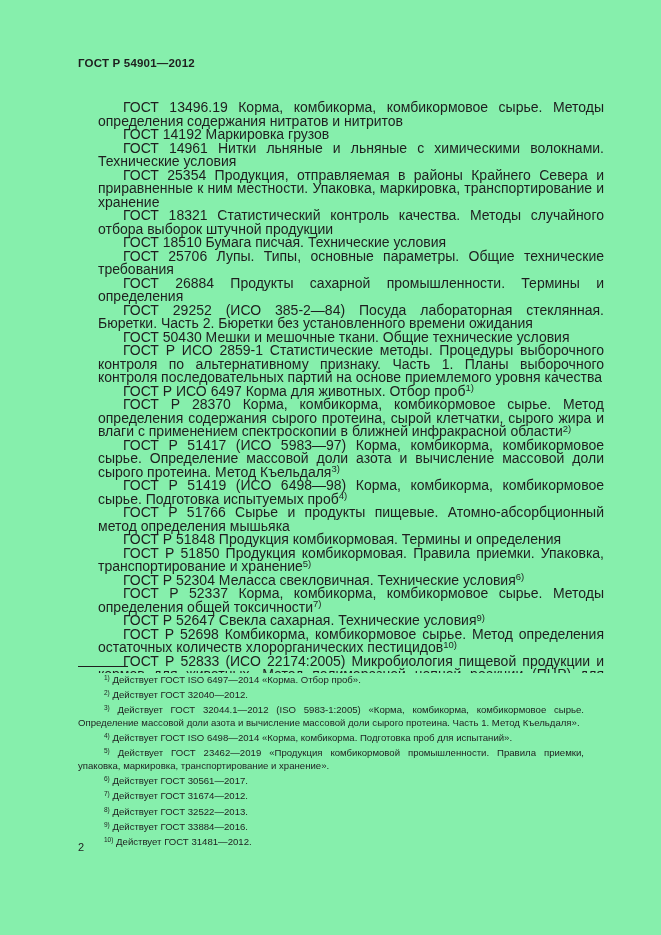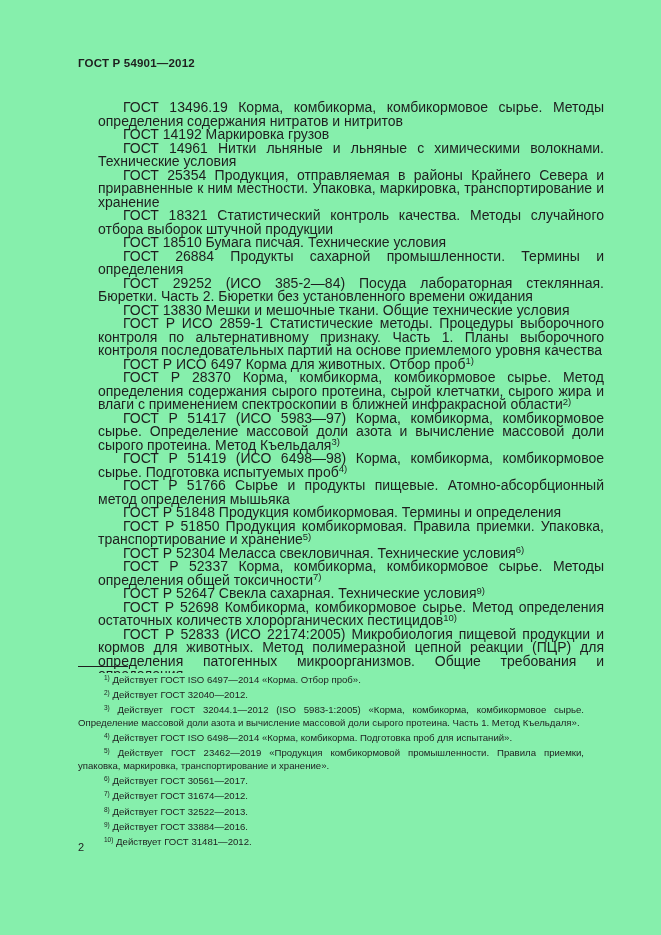--- a/index.html
+++ b/index.html
@@ -89,23 +89,24 @@
 <div class="page">
   <div class="doc-header">ГОСТ Р 54901—2012</div>
 
   <div class="refs">
       <p><span>ГОСТ 13496.19 Корма, комбикорма, комбикормовое сырье. Методы определения содержания нитратов и нитритов</span></p>
       <p><span>ГОСТ 14192 Маркировка грузов</span></p>
       <p><span>ГОСТ 14961 Нитки льняные и льняные с химическими волокнами. Технические условия</span></p>
       <p><span>ГОСТ 25354 Продукция, отправляемая в районы Крайнего Севера и приравненные к ним местности. Упаковка, маркировка, транспортирование и хранение</span></p>
       <p><span>ГОСТ 18321 Статистический контроль качества. Методы случайного отбора выборок штучной продукции</span></p>
       <p><span>ГОСТ 18510 Бумага писчая. Технические условия</span></p>
+      <p><span>ГОСТ 25706 Лупы. Типы, основные параметры. Общие технические требования</span></p>
       <p><span>ГОСТ 26884 Продукты сахарной промышленности. Термины и определения</span></p>
       <p><span>ГОСТ 29252 (ИСО 385-2—84) Посуда лабораторная стеклянная. Бюретки. Часть 2. Бюретки без установленного времени ожидания</span></p>
-      <p><span>ГОСТ 13830 Мешки и мешочные ткани. Общие технические условия</span></p>
+      <p><span>ГОСТ 50430 Мешки и мешочные ткани. Общие технические условия</span></p>
       <p><span>ГОСТ Р ИСО 2859-1 Статистические методы. Процедуры выборочного контроля по альтернативному признаку. Часть 1. Планы выборочного контроля последовательных партий на основе приемлемого уровня качества</span></p>
       <p><span>ГОСТ Р ИСО 6497 Корма для животных. Отбор проб</span><sup class="fnsup">1)</sup></p>
       <p><span>ГОСТ Р 28370 Корма, комбикорма, комбикормовое сырье. Метод определения содержания сырого протеина, сырой клетчатки, сырого жира и влаги с применением спектроскопии в ближней инфракрасной области</span><sup class="fnsup">2)</sup></p>
       <p><span>ГОСТ Р 51417 (ИСО 5983—97) Корма, комбикорма, комбикормовое сырье. Определение массовой доли азота и вычисление массовой доли сырого протеина. Метод Къельдаля</span><sup class="fnsup">3)</sup></p>
       <p><span>ГОСТ Р 51419 (ИСО 6498—98) Корма, комбикорма, комбикормовое сырье. Подготовка испытуемых проб</span><sup class="fnsup">4)</sup></p>
       <p><span>ГОСТ Р 51766 Сырье и продукты пищевые. Атомно-абсорбционный метод определения мышьяка</span></p>
       <p><span>ГОСТ Р 51848 Продукция комбикормовая. Термины и определения</span></p>
       <p><span>ГОСТ Р 51850 Продукция комбикормовая. Правила приемки. Упаковка, транспортирование и хранение</span><sup class="fnsup">5)</sup></p>
       <p><span>ГОСТ Р 52304 Меласса свекловичная. Технические условия</span><sup class="fnsup">6)</sup></p>
       <p><span>ГОСТ Р 52337 Корма, комбикорма, комбикормовое сырье. Методы определения общей токсичности</span><sup class="fnsup">7)</sup></p>

